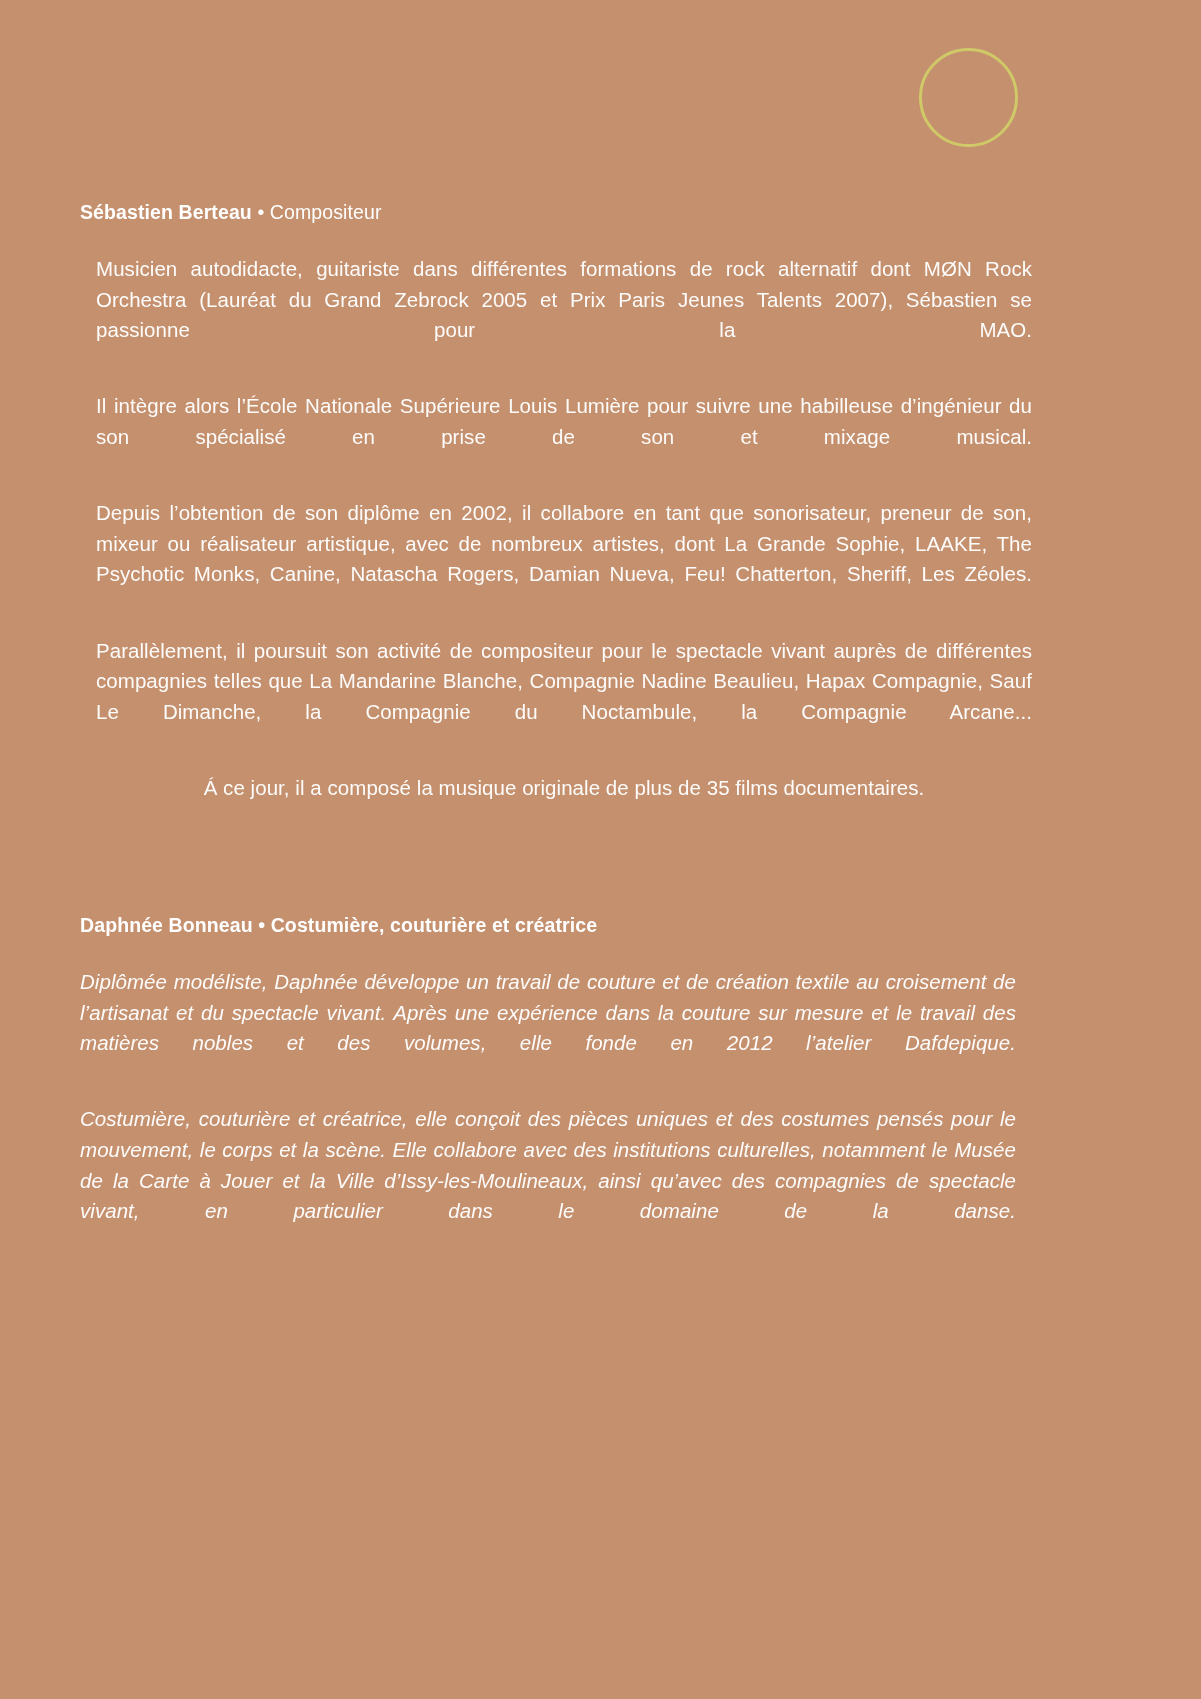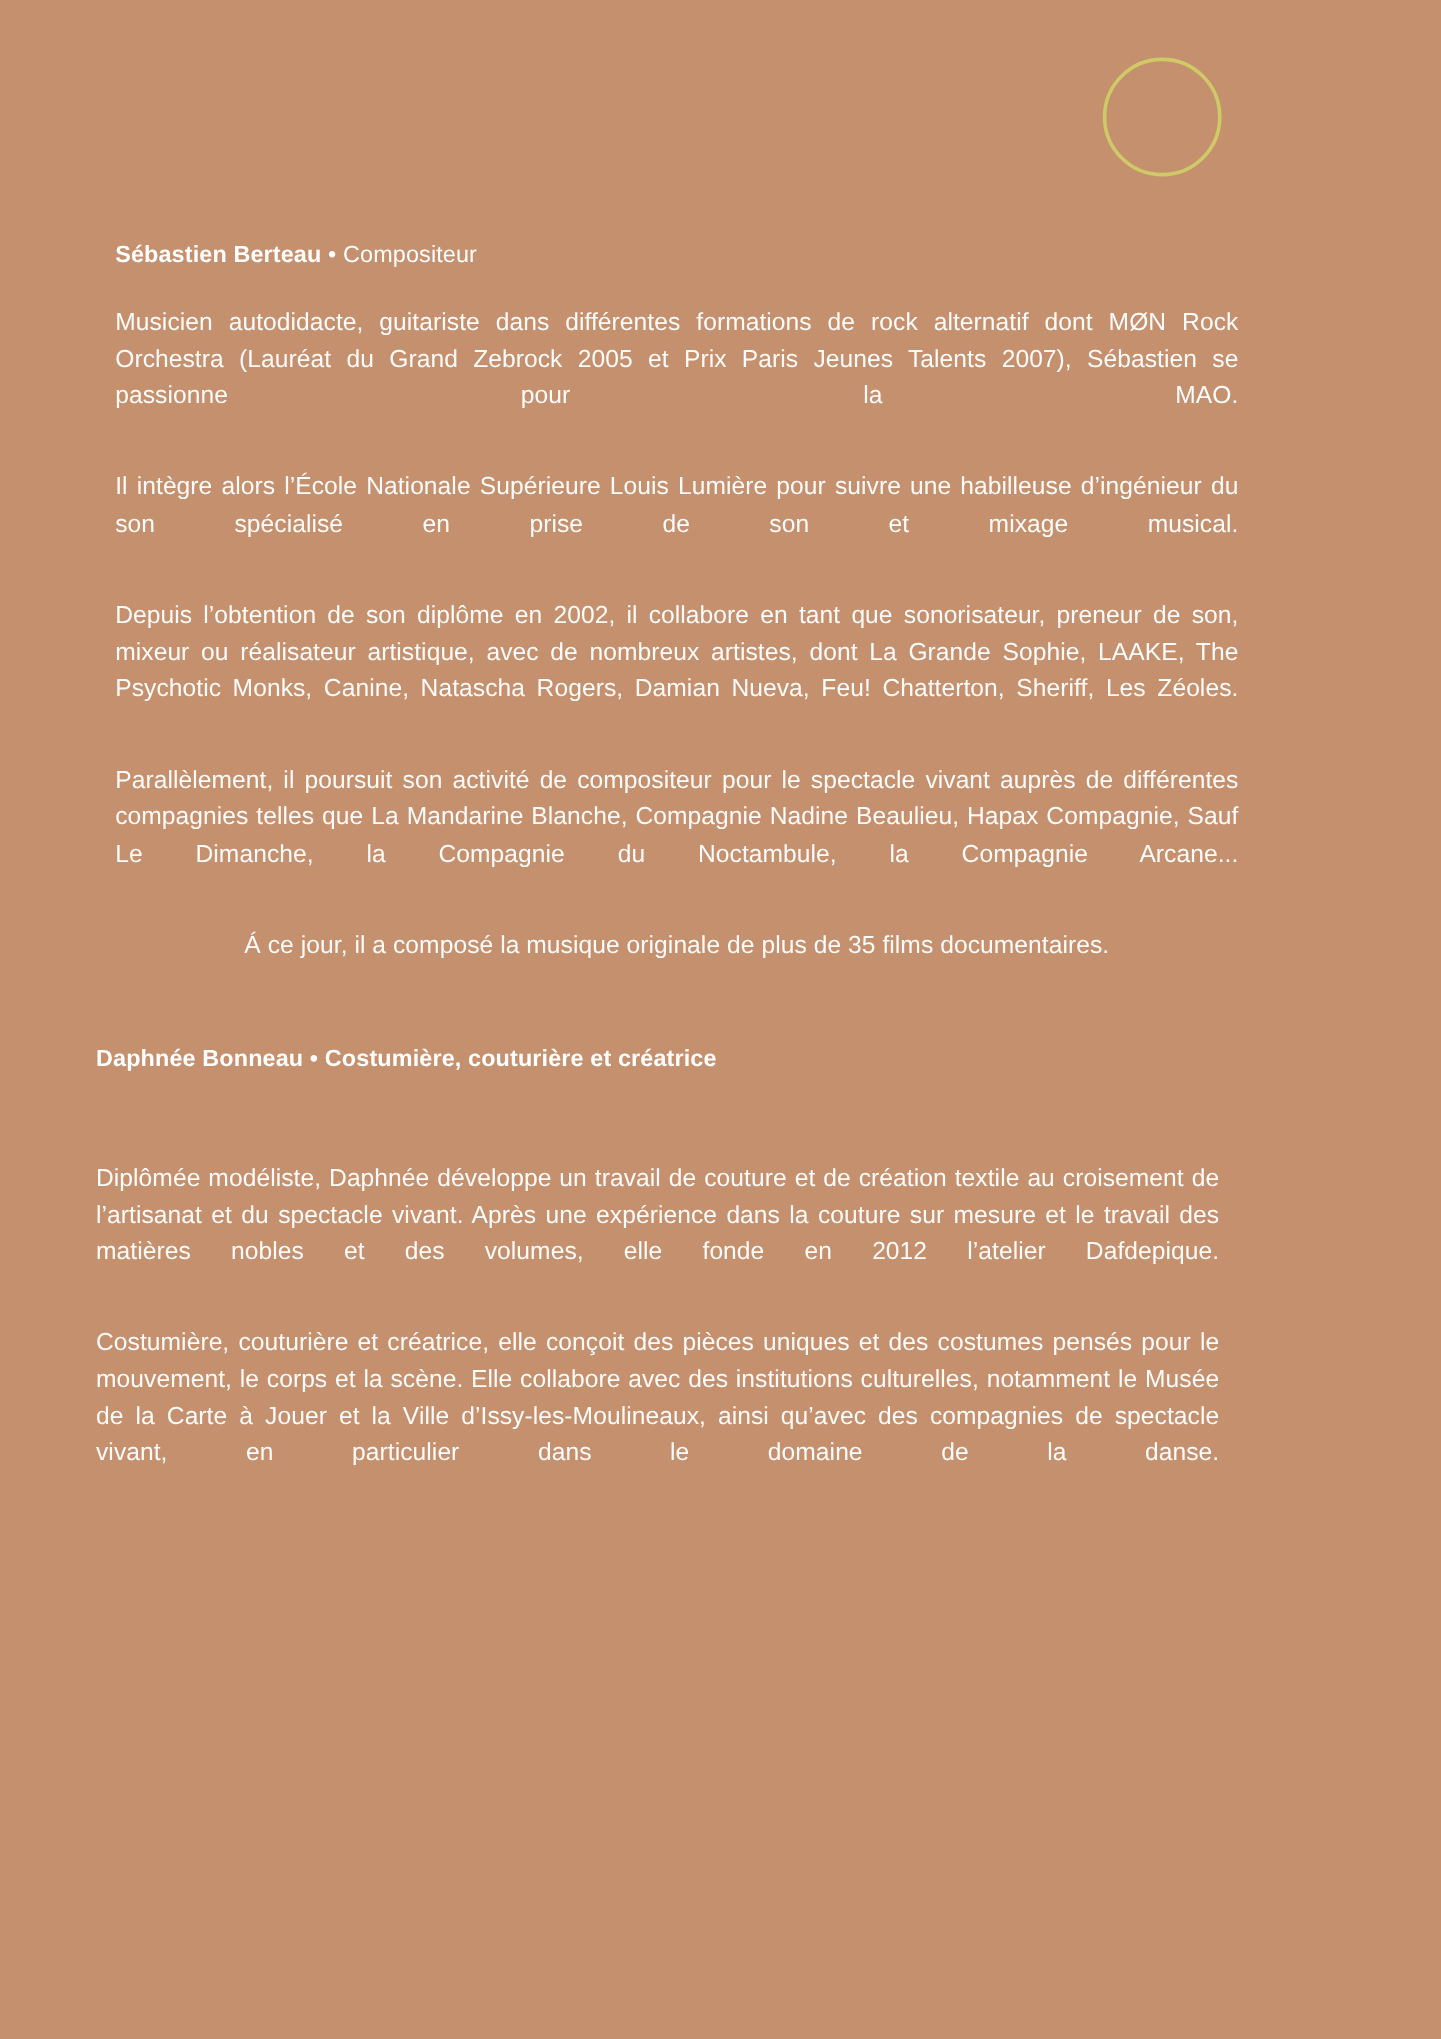--- a/index.html
+++ b/index.html
@@ -79,25 +79,25 @@
   .para:after {
     content: "";
     display: inline-block;
     width: 100%;
   }
   .para.nojustify {
     text-align: center;
   }
   .para.nojustify:after { content: none; }
 
-  #sebastien-heading-wrap { position: absolute; top: 200px; left: 16px; }
+  #sebastien-heading-wrap { position: absolute; top: 200px; left: 0; }
   #sebastien-body { position: absolute; top: 254px; left: 16px; width: 936px; }
 
-  #daphnee-heading-wrap { position: absolute; top: 870px; left: 0; }
-  #daphnee-body { position: absolute; top: 967px; left: 0; width: 936px; }
+  #daphnee-heading-wrap { position: absolute; top: 913px; left: 0; }
+  #daphnee-body { position: absolute; top: 967px; left: 0; width: 936px; font-style: italic; }
 </style>
 </head>
 <body>
 
 <div class="deco-circle"></div>
 
 <div class="page">
 
   <div class="section">
 

